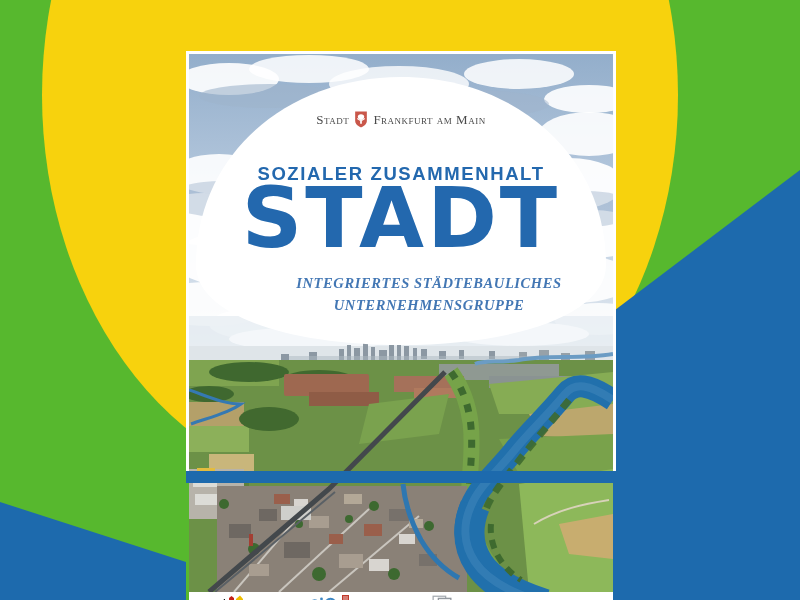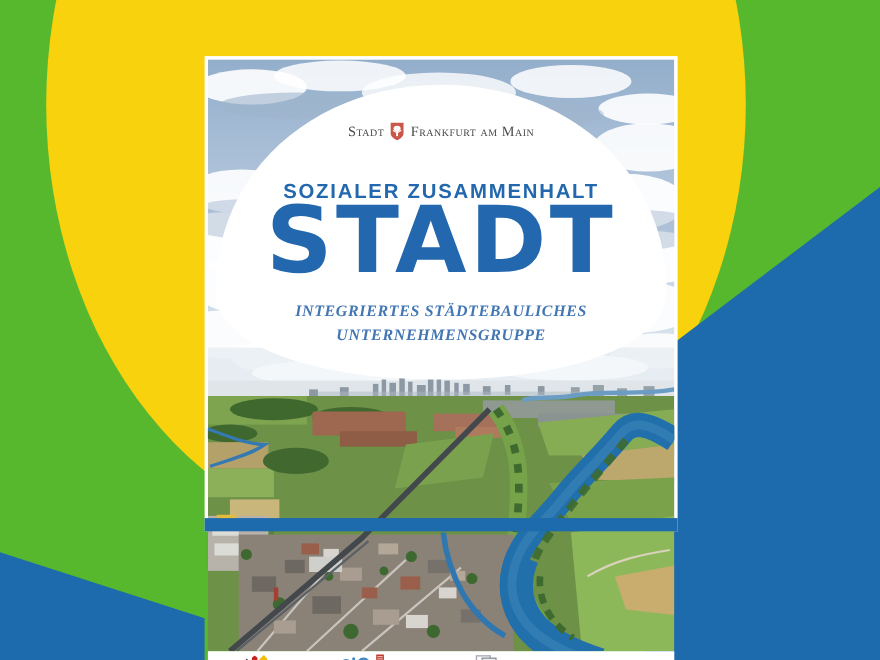--- a/index.html
+++ b/index.html
@@ -8,21 +8,21 @@
   .bg{position:absolute;left:0;top:0;width:800px;height:600px;display:block;}
   
   .page{position:absolute;left:186px;top:12px;width:430px;height:432px;background:#ffffff;margin-top:39px;}
   .photo{position:absolute;left:3px;top:3px;width:424px;height:538px;display:block;}
   .blob{position:absolute;left:8px;top:18px;width:414px;height:278px;display:block;}
   .cover-text{position:absolute;left:0;top:0;width:430px;text-align:center;}
   .citylogo{position:absolute;left:0;top:60px;width:430px;display:flex;align-items:center;justify-content:center;gap:5px;color:#4a4a4a;}
   .citylogo .w{font-family:"Liberation Serif",serif;font-variant:small-caps;font-size:13px;letter-spacing:.5px;}
   .kicker{position:absolute;left:0;top:112px;width:430px;font-weight:bold;font-size:18.5px;letter-spacing:1.6px;color:var(--title-blue,#2368AE);}
   .nied{position:absolute;left:0;top:125px;width:430px;font-family:"DejaVu Sans",sans-serif;font-weight:bold;font-size:84px;line-height:1;letter-spacing:3px;color:var(--title-blue,#2368AE);}
-  .subt{position:absolute;left:0;top:221px;width:430px;font-family:"Liberation Serif",serif;font-style:italic;font-weight:bold;font-size:14.5px;line-height:1.55;letter-spacing:.6px;color:var(--subtitle-blue,#4377B4);}
+  .subt{position:absolute;left:0;top:221px;width:430px;font-family:"Liberation Serif",serif;font-style:italic;font-weight:bold;font-size:14.5px;line-height:1.55;letter-spacing:.6px;color:var(--subtitle-blue,#4377B4);padding-left:28px;}
   
   .logo-strip{position:absolute;left:3px;top:541px;width:424px;height:35px;background:#fff;}
   .blue-bar{position:absolute;left:0;bottom:0;width:430px;height:12px;background:var(--bar-blue,#1D6AAD);}
   .flogo{position:absolute;top:2px;display:flex;flex-direction:column;align-items:center;}
   .tiny{font-size:6px;line-height:1.1;transform:scale(.58);transform-origin:center top;white-space:nowrap;}
   .tinier{font-size:6px;line-height:1.15;transform:scale(.45);transform-origin:center top;white-space:nowrap;color:#8a8a8a;}
   .sbf-txt{color:#8B1A12;font-weight:bold;}
   .grayline{height:1px;background:#aaa;margin-top:1px;}
   .soz-banner{background:#4A9BD4;color:#fff;font-weight:bold;border-radius:1px;padding:0 2px;}
   .spa-txt{color:#3a3f46;}

